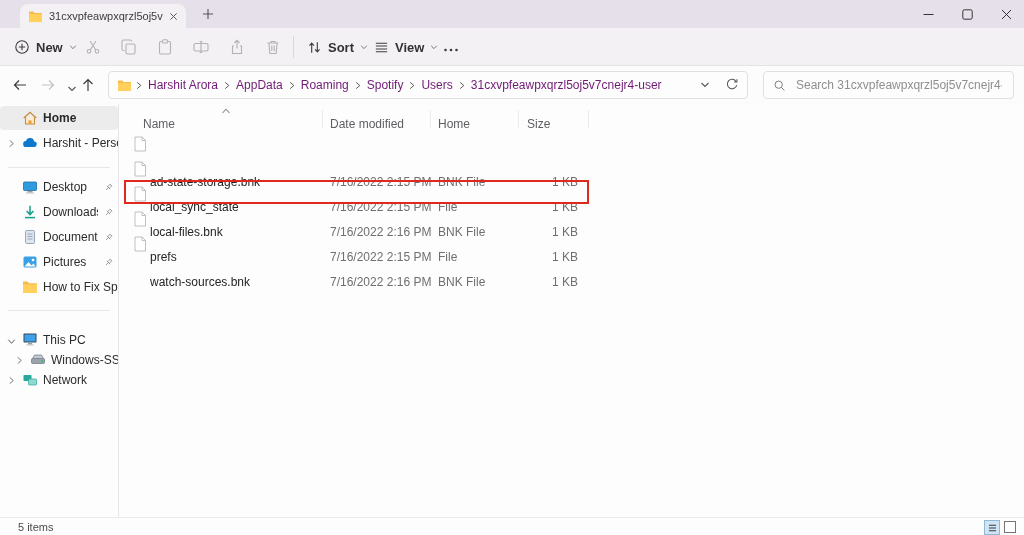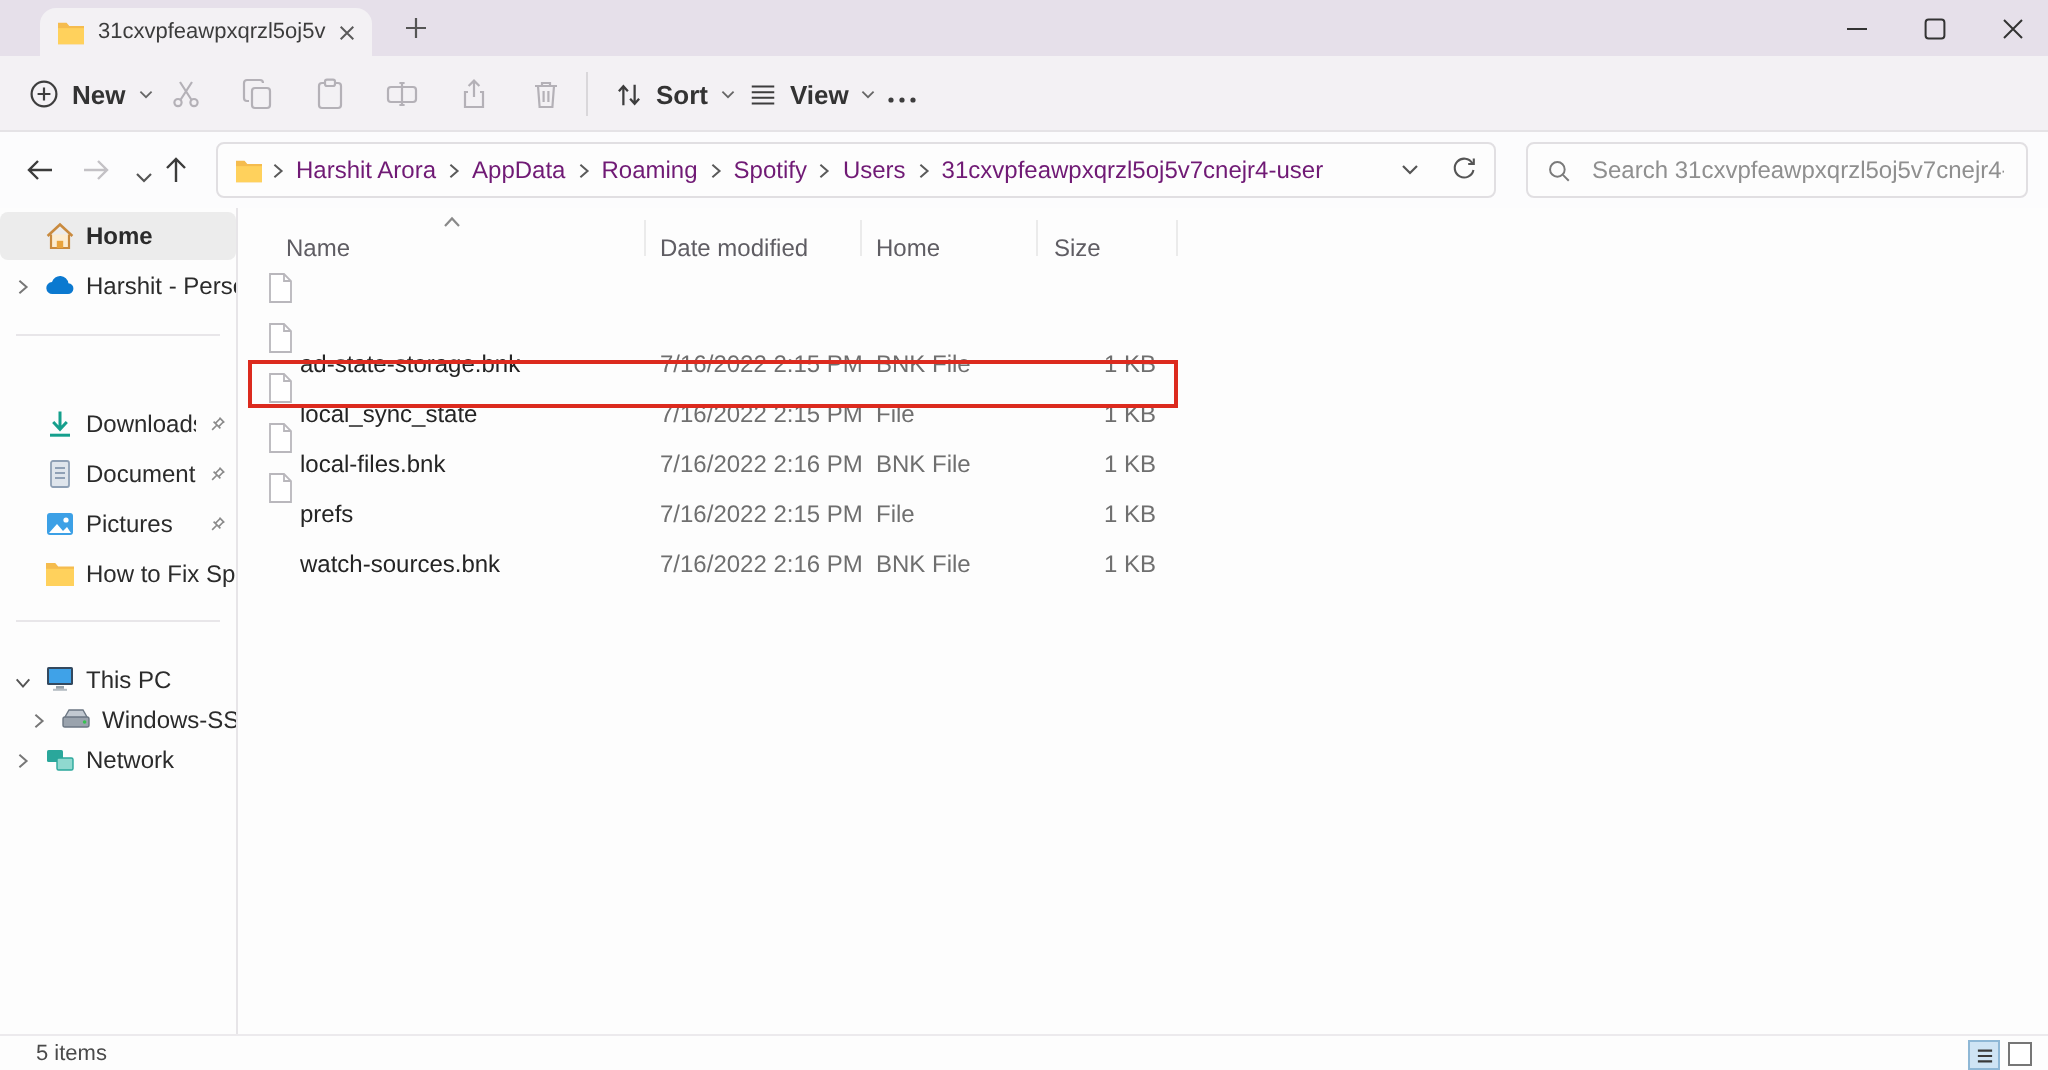--- a/index.html
+++ b/index.html
@@ -300,20 +300,34 @@
             </svg>
           </span>
         <svg class="ic" viewBox="0 0 16 16">
             <path d="M4.3 12a3 3 0 01-.3-6A4.2 4.2 0 0112.2 6.6 2.7 2.7 0 0111.8 12z" fill="#0b79d0"></path>
           </svg>
         <span class="lbl">Harshit - Personal</span>
       </div>
 
       <div class="side-divider" style="top:63px;"></div>
 
+      <div class="side-item" style="top:71px;">
+        <span class="chev"></span>
+        <svg class="ic" viewBox="0 0 16 16">
+            <rect x="1.5" y="3" width="13" height="8.5" rx="1" fill="#2f9ce0" stroke="#1a6fa8" stroke-width="0.8"></rect>
+            <rect x="5.5" y="12" width="5" height="1.5" fill="#9aa0a6"></rect>
+            <rect x="4" y="13.5" width="8" height="1" fill="#b9bdc2"></rect>
+          </svg>
+        <span class="lbl">Desktop</span>
+        <svg class="pin" viewBox="0 0 16 16">
+            <g transform="rotate(45 8 8)" stroke="#8b8b8b" stroke-width="1.2" fill="none">
+              <path d="M5.5 3h5M6.3 3v5M9.7 3v5M4.5 8h7M8 8v5"></path>
+            </g>
+          </svg>
+      </div>
 
       <div class="side-item" style="top:96px;">
         <span class="chev"></span>
         <svg class="ic" viewBox="0 0 16 16">
             <path d="M8 1.8v8.4M4.6 7l3.4 3.6L11.4 7" fill="none" stroke="#159f8c" stroke-width="1.5"></path>
             <path d="M3 13.6h10" stroke="#159f8c" stroke-width="1.5"></path>
           </svg>
         <span class="lbl">Downloads</span>
         <svg class="pin" viewBox="0 0 16 16">
             <g transform="rotate(45 8 8)" stroke="#8b8b8b" stroke-width="1.2" fill="none">

